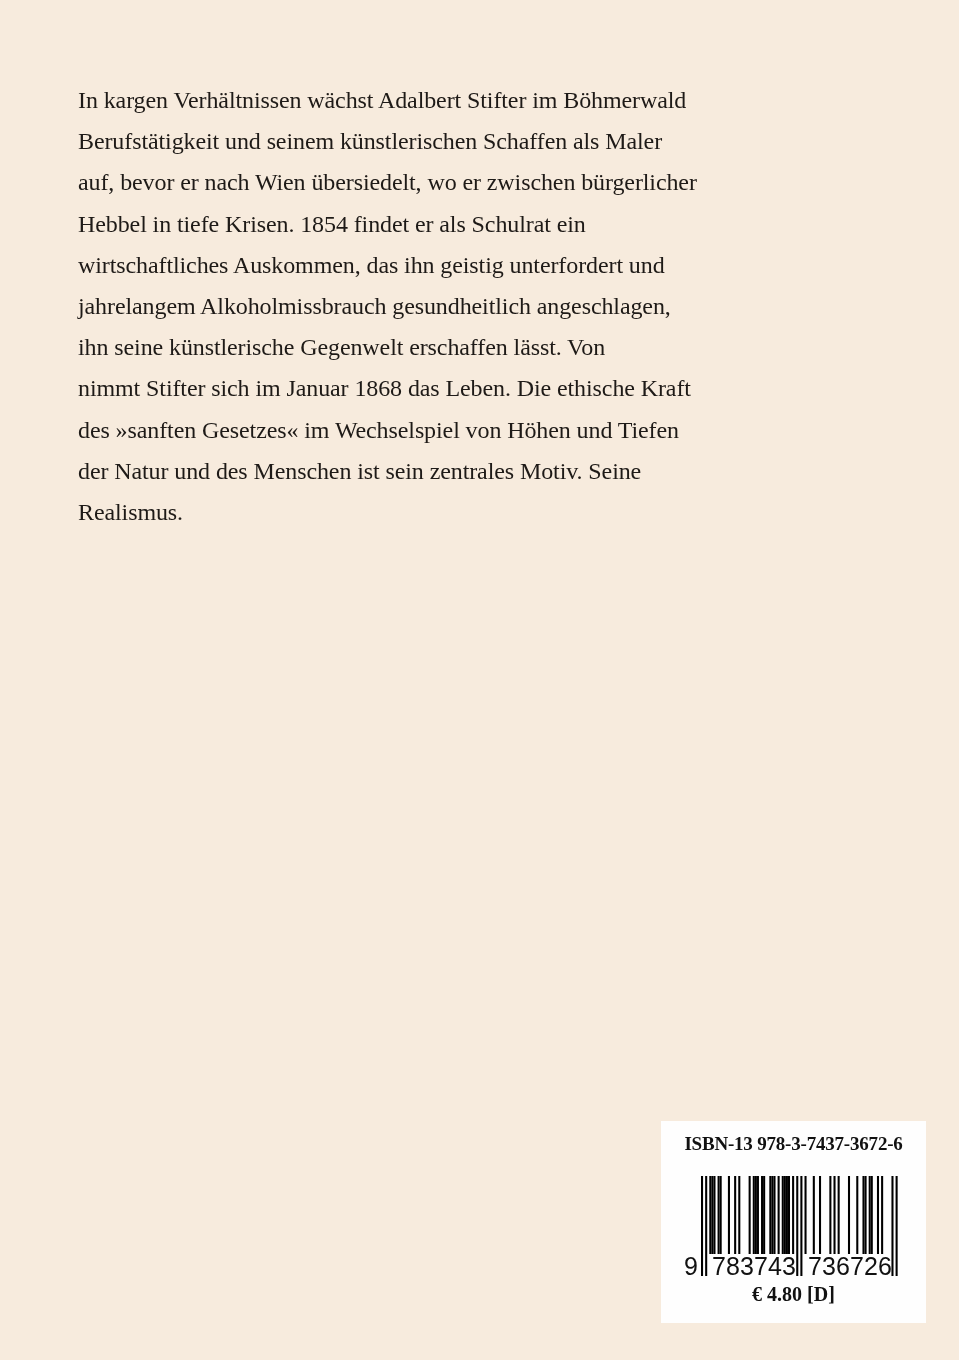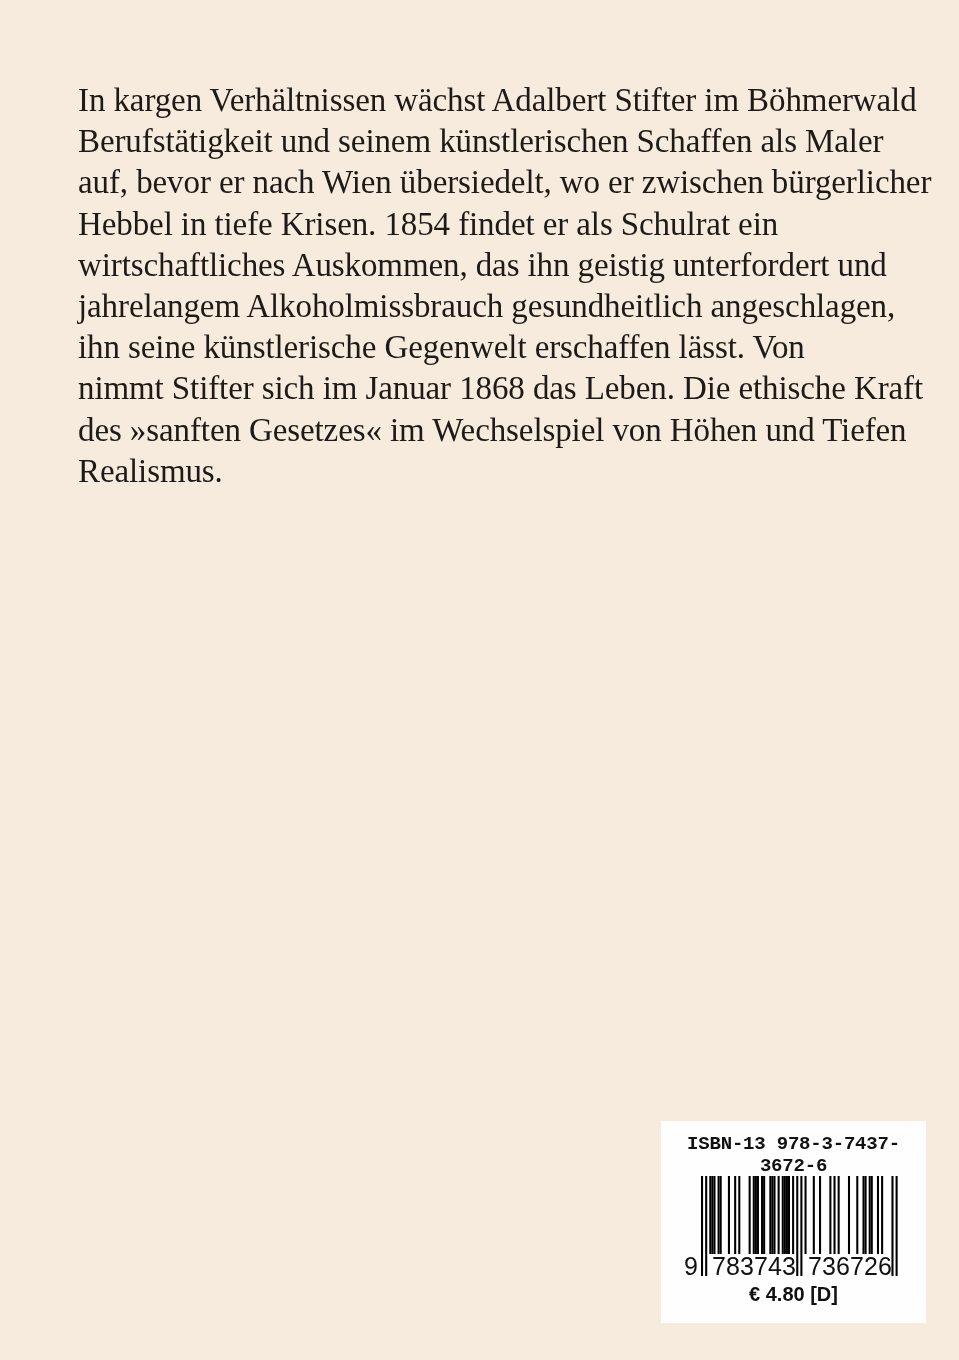--- a/index.html
+++ b/index.html
@@ -8,69 +8,70 @@
     background: #f7ebdd;
     position: relative;
     overflow: hidden;
     font-family: "Liberation Serif", "DejaVu Serif", serif;
   }
   .blurb {
     position: absolute;
     left: 78px; top: 80px;
     width: 820px;
     color: #1e1a17;
-    font-size: 33px;
+    font-size: 24px;
     line-height: 41.2px;
     letter-spacing: -0.1px;
   }
   .blurb .line { display: block; white-space: nowrap; }
   .isbn-box {
     position: absolute;
     left: 661px; top: 1121px;
     width: 265px; height: 202px;
     background: #fefefe;
   }
   .isbn-label {
     position: absolute;
     left: 0; top: 12px; width: 100%;
     text-align: center;
-    font-family: Liberation Mono, monospace;
+    font-family: Liberation Serif, serif;
     font-weight: bold;
     font-size: 19px;
     letter-spacing: -0.2px;
     color: #111;
   }
   .barcode {
     position: absolute;
     left: 24px; top: 55px;
     width: 230px; height: 102px;
   }
   .price {
     position: absolute;
     left: 0; top: 162px; width: 100%;
     text-align: center;
-    font-family: Liberation Sans, sans-serif;
+    font-family: Liberation Serif, serif;
     font-weight: bold;
     font-size: 20px;
     color: #111;
   }
 </style>
 </head>
 <body>
 
 <div class="blurb">
   <span class="line">In kargen Verhältnissen wächst Adalbert Stifter im Böhmerwald</span>
   <span class="line">Berufstätigkeit und seinem künstlerischen Schaffen als Maler</span>
   <span class="line">auf, bevor er nach Wien übersiedelt, wo er zwischen bürgerlicher</span>
   <span class="line">Hebbel in tiefe Krisen. 1854 findet er als Schulrat ein</span>
   <span class="line">wirtschaftliches Auskommen, das ihn geistig unterfordert und</span>
   <span class="line">jahrelangem Alkoholmissbrauch gesundheitlich angeschlagen,</span>
   <span class="line">ihn seine künstlerische Gegenwelt erschaffen lässt. Von</span>
   <span class="line">nimmt Stifter sich im Januar 1868 das Leben. Die ethische Kraft</span>
   <span class="line">des »sanften Gesetzes« im Wechselspiel von Höhen und Tiefen</span>
+  <span class="line">der Natur und des Menschen ist sein zentrales Motiv. Seine</span>
   <span class="line">Realismus.</span>
 </div>
 
 <div class="isbn-box">
   <div class="isbn-label">ISBN-13 978-3-7437-3672-6</div>
   <svg class="barcode" viewBox="0 0 230 102" xmlns="http://www.w3.org/2000/svg">
     <g id="bars" fill="#000">
         <rect x="16.00" y="0" width="2.07" height="100"></rect>
         <rect x="20.14" y="0" width="2.07" height="100"></rect>
         <rect x="24.28" y="0" width="2.07" height="78"></rect>

